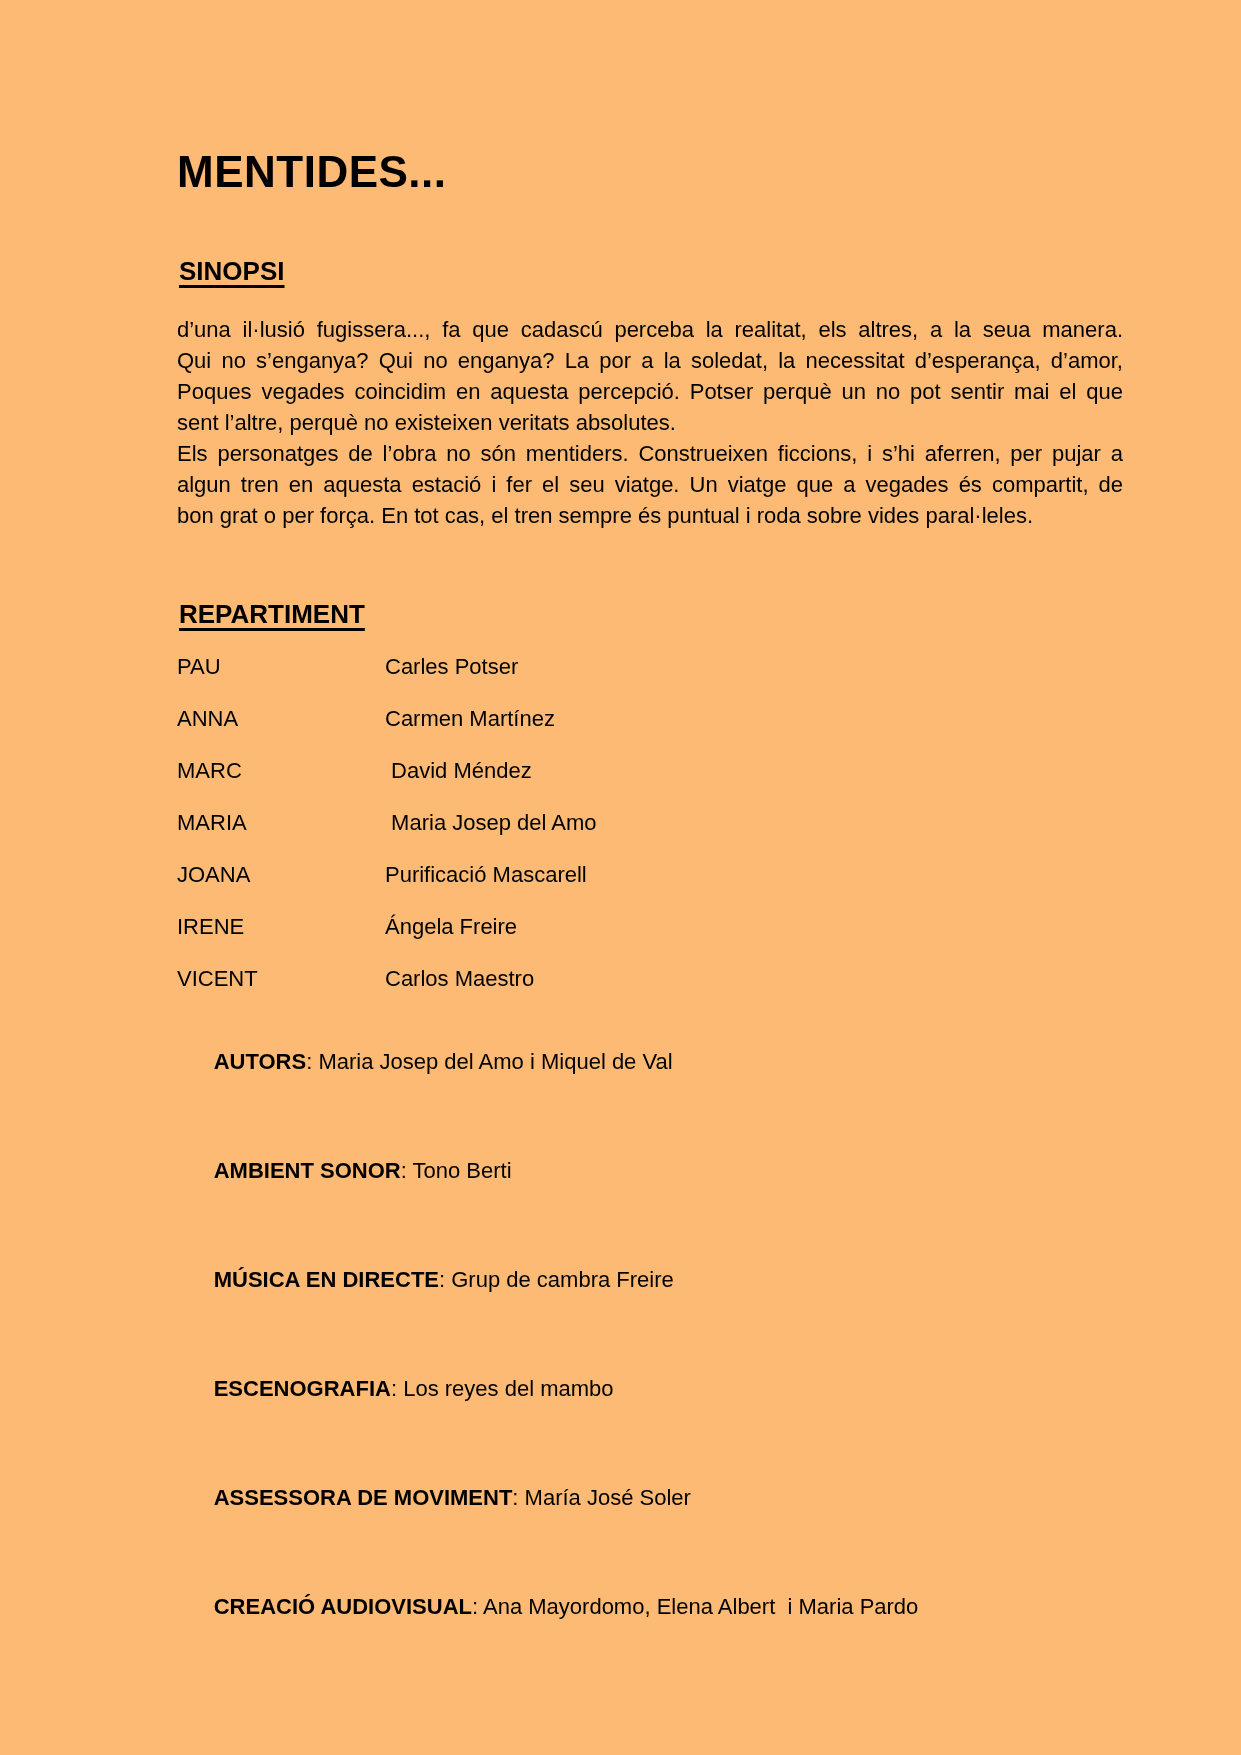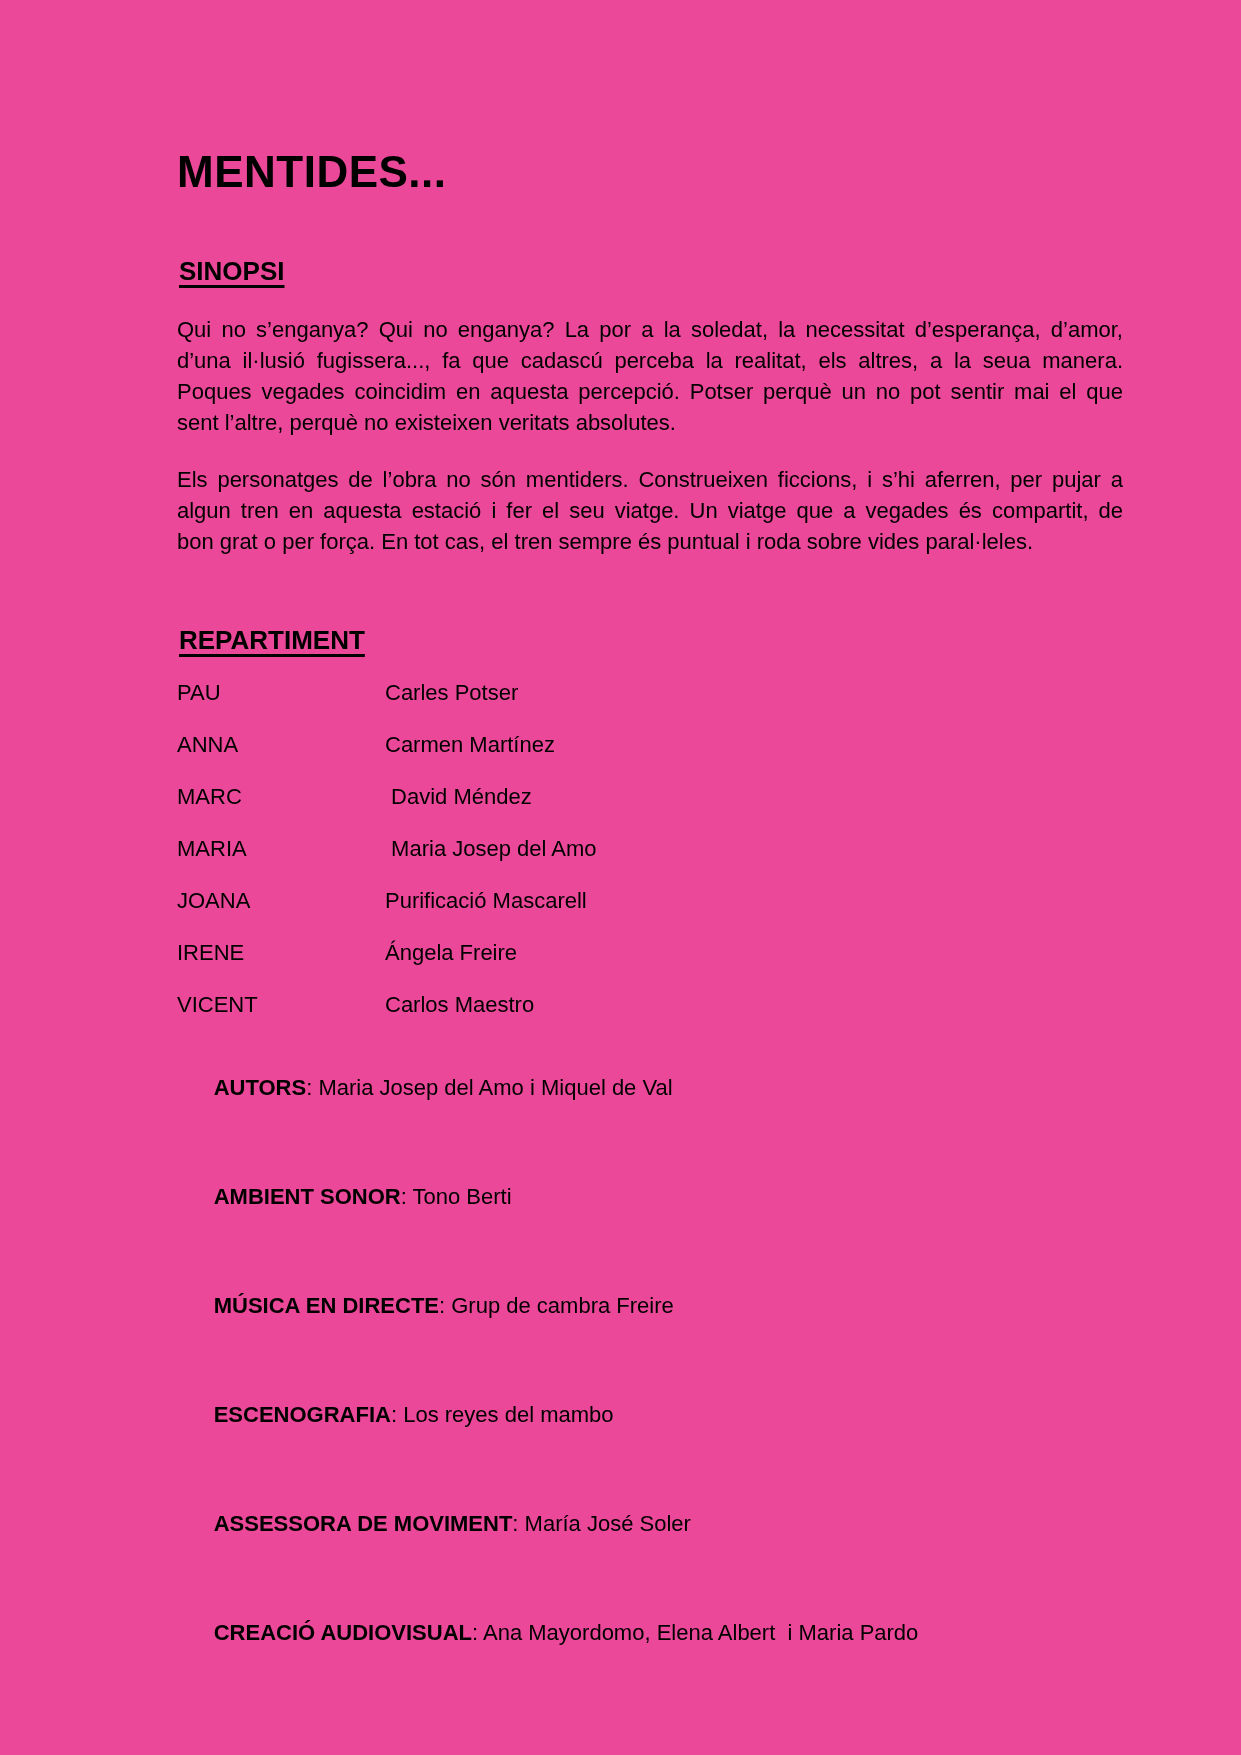--- a/index.html
+++ b/index.html
@@ -5,21 +5,21 @@
   html, body {
     margin: 0;
     padding: 0;
     background: #808080;
   }
   .page {
     position: relative;
     width: 1241px;
     height: 1755px;
     margin: 0 auto;
-    background: #ec4899;
+    background: #fdba74;
     color: #000000;
     box-sizing: border-box;
     padding: 146px 118px 0 177px;
     font-family: "Liberation Sans", "DejaVu Sans", sans-serif;
     font-size: 22px;
     line-height: 31px;
     overflow: hidden;
   }
   .doc-title {
     margin: 0;
@@ -34,21 +34,21 @@
     line-height: 30px;
     font-weight: 700;
     text-decoration: underline;
     text-decoration-thickness: 3px;
     text-underline-offset: 5px;
   }
   .heading-sinopsi     { margin-top: 58px; }
   .heading-repartiment { margin-top: 68px; }
   .paragraph { margin: 0; }
   .paragraph-1 { margin-top: 28px; }
-  .paragraph-2 { margin-top: 26px; }
+  .paragraph-2 { }
   .pline {
     text-align: justify;
   }
   .pline.jfull {
     text-align-last: justify;
   }
   .cast-list { margin-top: 22px; }
   .cast-row {
     margin-bottom: 21px;
     line-height: 31px;
@@ -70,22 +70,22 @@
 </head>
 <body>
 
 <div class="page">
 
   <h1 class="doc-title">MENTIDES...</h1>
 
   <h2 class="section-heading heading-sinopsi">SINOPSI</h2>
 
   <div class="paragraph paragraph-1">
+    <div class="pline jfull">d’una il·lusió fugissera..., fa que cadascú perceba la realitat, els altres, a la seua manera.</div>
     <div class="pline jfull">Qui no s’enganya? Qui no enganya? La por a la soledat, la necessitat d’esperança, d’amor,</div>
-    <div class="pline jfull">d’una il·lusió fugissera..., fa que cadascú perceba la realitat, els altres, a la seua manera.</div>
     <div class="pline jfull">Poques vegades coincidim en aquesta percepció. Potser perquè un no pot sentir mai el que</div>
     <div class="pline">sent l’altre, perquè no existeixen veritats absolutes.</div>
   </div>
 
   <div class="paragraph paragraph-2">
     <div class="pline jfull">Els  personatges de l’obra no són mentiders. Construeixen ficcions, i s’hi aferren, per pujar a</div>
     <div class="pline jfull">algun tren en aquesta estació i fer el seu viatge. Un viatge que a vegades és compartit, de</div>
     <div class="pline">bon grat o per força. En tot cas, el tren sempre és puntual i roda sobre vides paral·leles.</div>
   </div>
 

